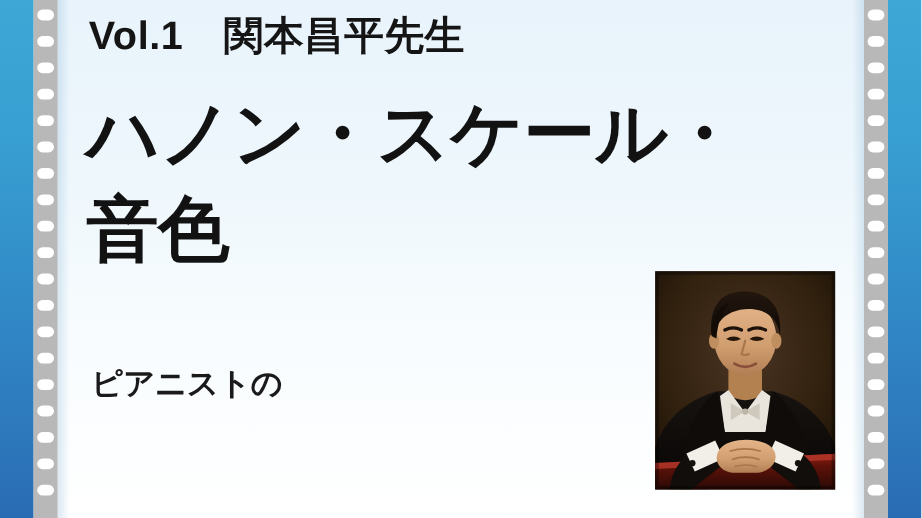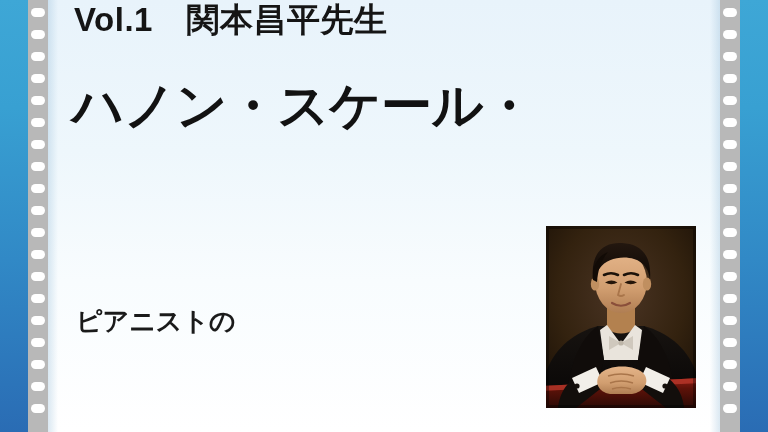--- a/index.html
+++ b/index.html
@@ -64,53 +64,53 @@
     position: absolute;
     left: 72px;
     top: 0;
     width: 620px;
     height: 432px;
   }
 
   .kicker {
     position: absolute;
     left: 2px;
-    top: 2px;
+    top: 12px;
     font-size: 33px;
     font-weight: 700;
     color: #151515;
     letter-spacing: 0.5px;
     white-space: pre;
     line-height: 1.1;
   }
 
   .headline {
     position: absolute;
     left: 0;
     top: 72px;
     width: 620px;
-    font-size: 51px;
+    font-size: 60px;
     font-weight: 700;
     color: #121212;
     line-height: 1.33;
     letter-spacing: -0.5px;
   }
   .headline .hl-line { display: block; white-space: pre; }
 
   .subhead {
     position: absolute;
     left: 4px;
     top: 303px;
     font-size: 26px;
     font-weight: 700;
     color: #1a1a1a;
     line-height: 1.45;
     letter-spacing: 0px;
   }
-  .subhead .sub-line { display: block; white-space: pre; }
+  .subhead .sub-line { display: block; white-space: pre; font-family: Liberation Mono, monospace; }
 
   
   .portrait {
     position: absolute;
     left: 546px;
     top: 226px;
     width: 150px;
     height: 182px;
     overflow: hidden;
     background: #2a1a10;
@@ -173,20 +173,21 @@
       </div>
     <div class="film-fade"></div>
   </div>
 
   <div class="content">
 
     <div class="kicker">Vol.1　関本昌平先生</div>
 
     <div class="headline">
       <span class="hl-line">ハノン・スケール・</span>
+      <span class="hl-line">音色</span>
     </div>
 
     <div class="subhead">
       <span class="sub-line">ピアニストの</span>
     </div>
   </div>
 
   <div class="portrait">
     <svg width="150" height="182" viewBox="0 0 150 182">
       <defs>

